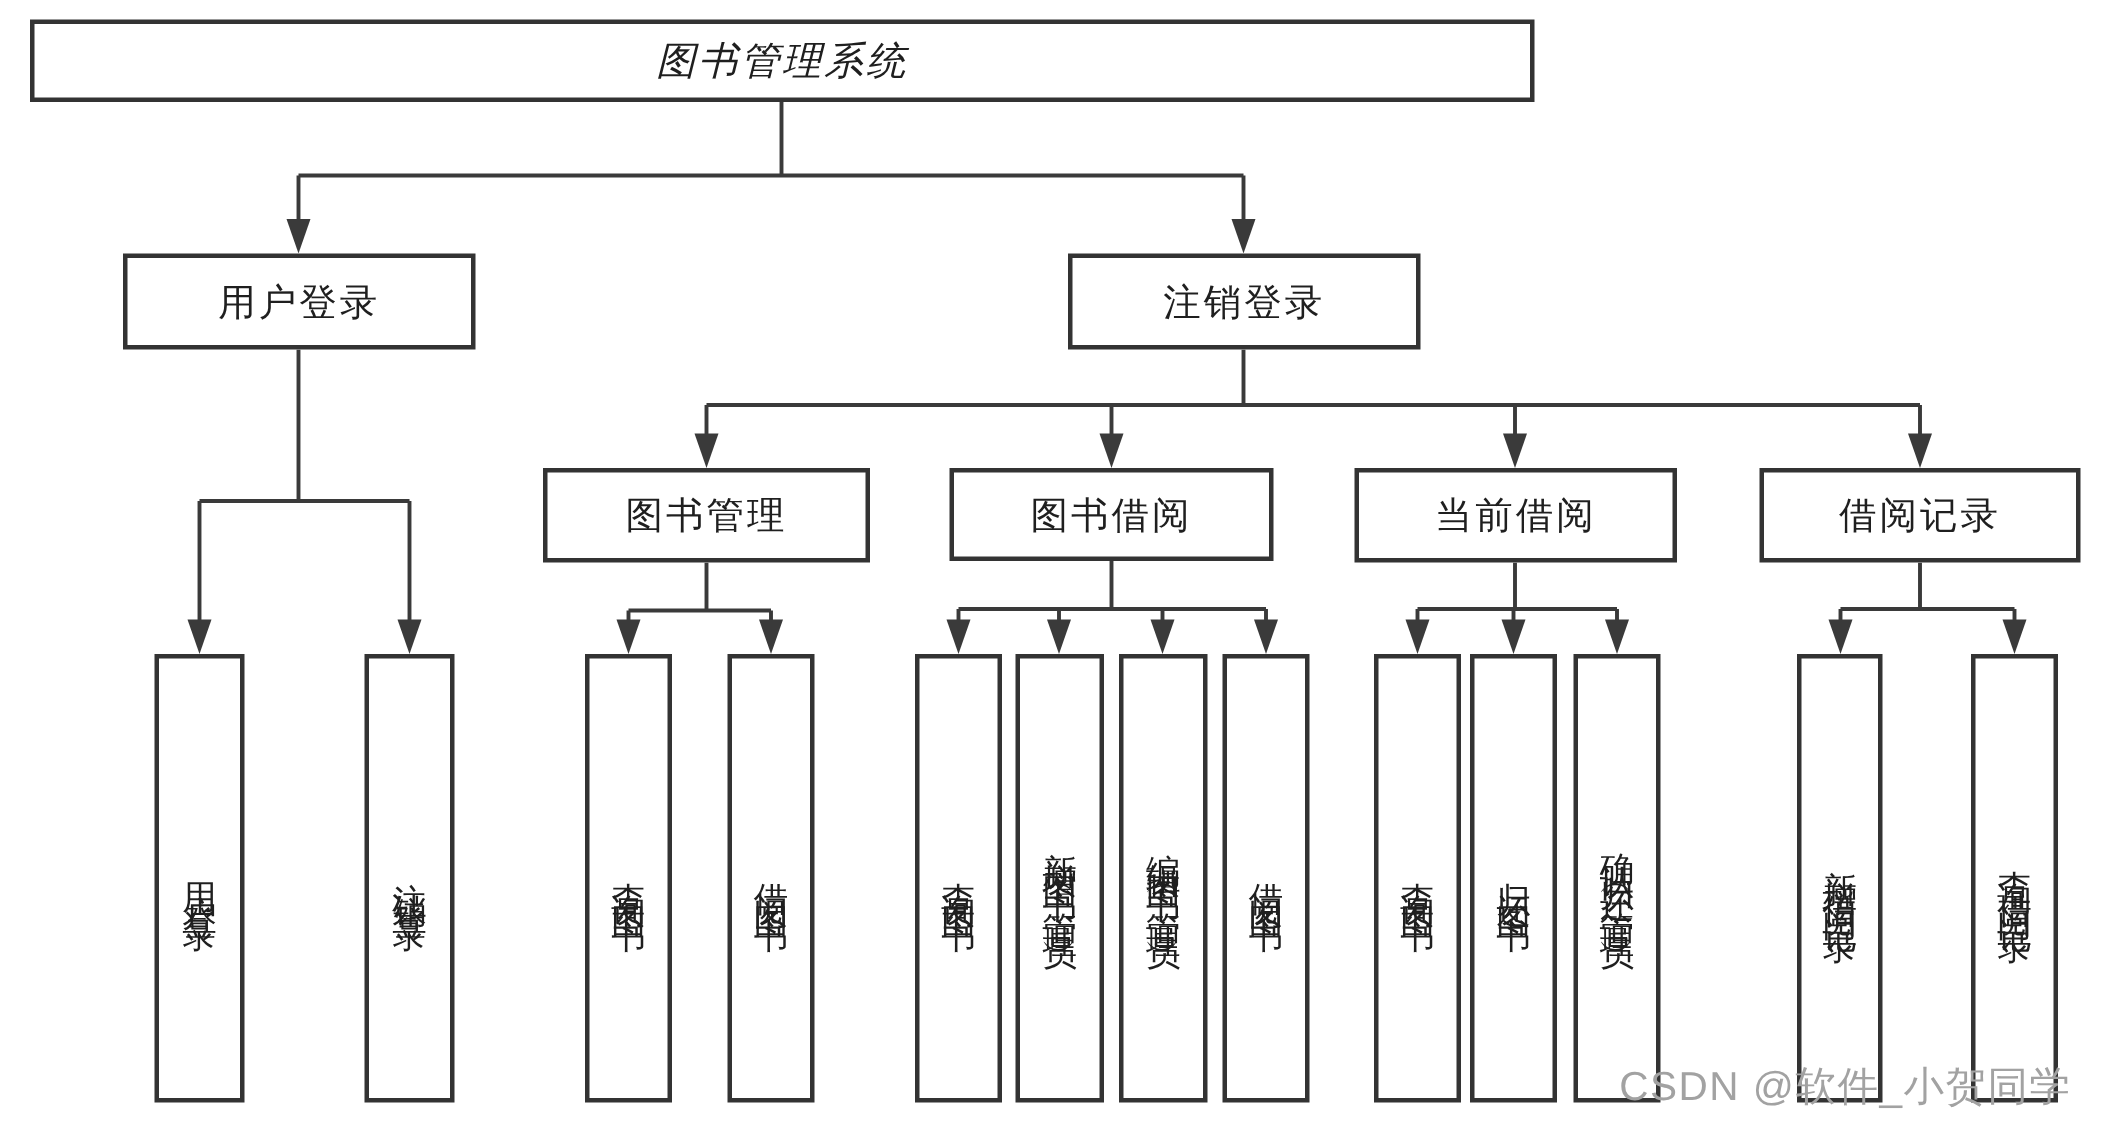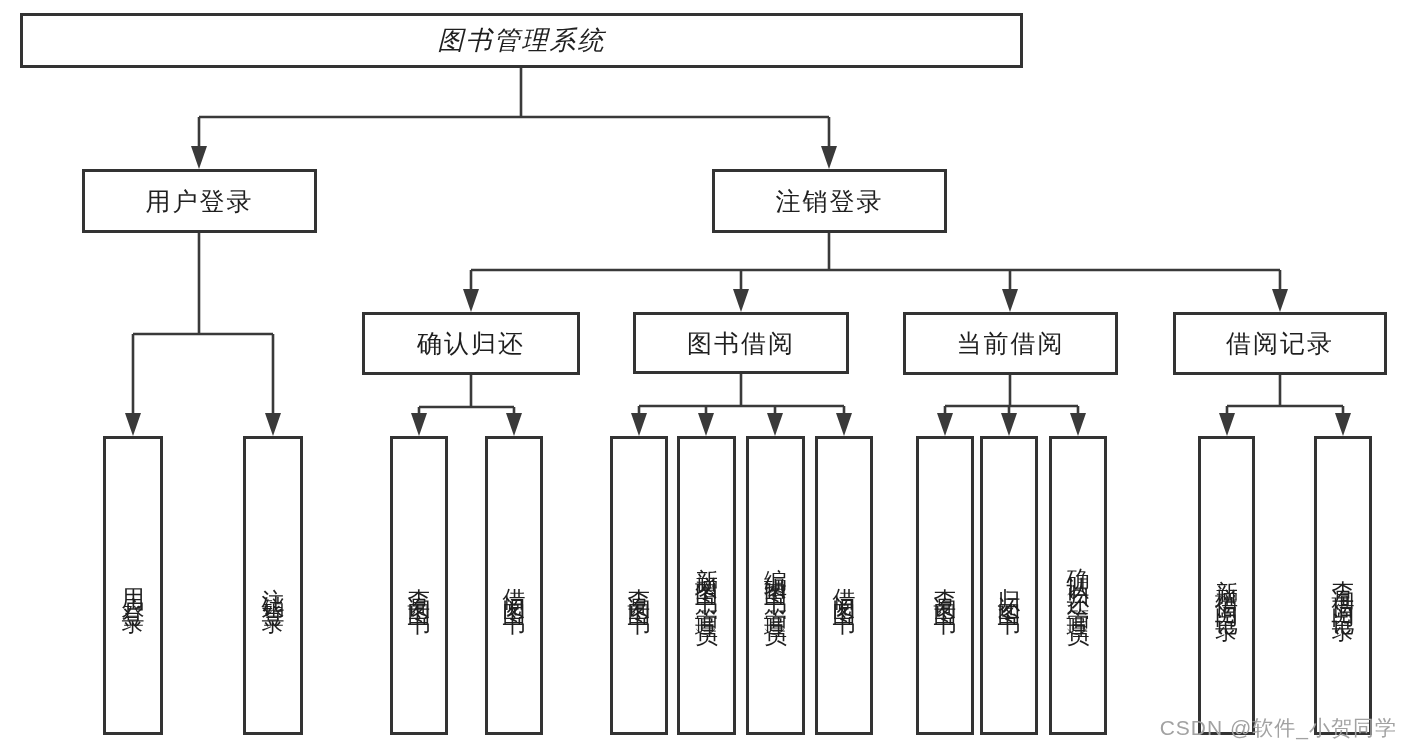--- a/index.html
+++ b/index.html
@@ -50,23 +50,23 @@
     writing-mode: vertical-rl;
     text-orientation: mixed;
     font-size: 23px;
     letter-spacing: 8px;
     line-height: 1;
     white-space: nowrap;
   }
 
   .watermark {
     position: absolute;
-    right: 8px;
+    right: 24px;
     bottom: 5px;
-    font-size: 21px;
+    font-size: 27px;
     letter-spacing: 1px;
     color: var(--watermark, #a0a0a0);
     white-space: nowrap;
     text-align: center;
   }
 </style>
 </head>
 <body>
 
 <div class="canvas">
@@ -126,21 +126,21 @@
   </div>
 
   <div class="box" style="left:82px;top:169px;width:235px;height:64px">
     <span class="hlabel">用户登录</span>
   </div>
   <div class="box" style="left:712px;top:169px;width:235px;height:64px">
     <span class="hlabel">注销登录</span>
   </div>
 
   <div class="box" style="left:362px;top:312px;width:218px;height:63px">
-    <span class="hlabel">确认归还</span>
+    <span class="hlabel">图书管理</span>
   </div>
   <div class="box" style="left:903px;top:312px;width:215px;height:63px">
     <span class="hlabel">当前借阅</span>
   </div>
   <div class="box" style="left:633px;top:312px;width:216px;height:62px">
     <span class="hlabel">图书借阅</span>
   </div>
   <div class="box" style="left:1173px;top:312px;width:214px;height:63px">
     <span class="hlabel">借阅记录</span>
   </div>

